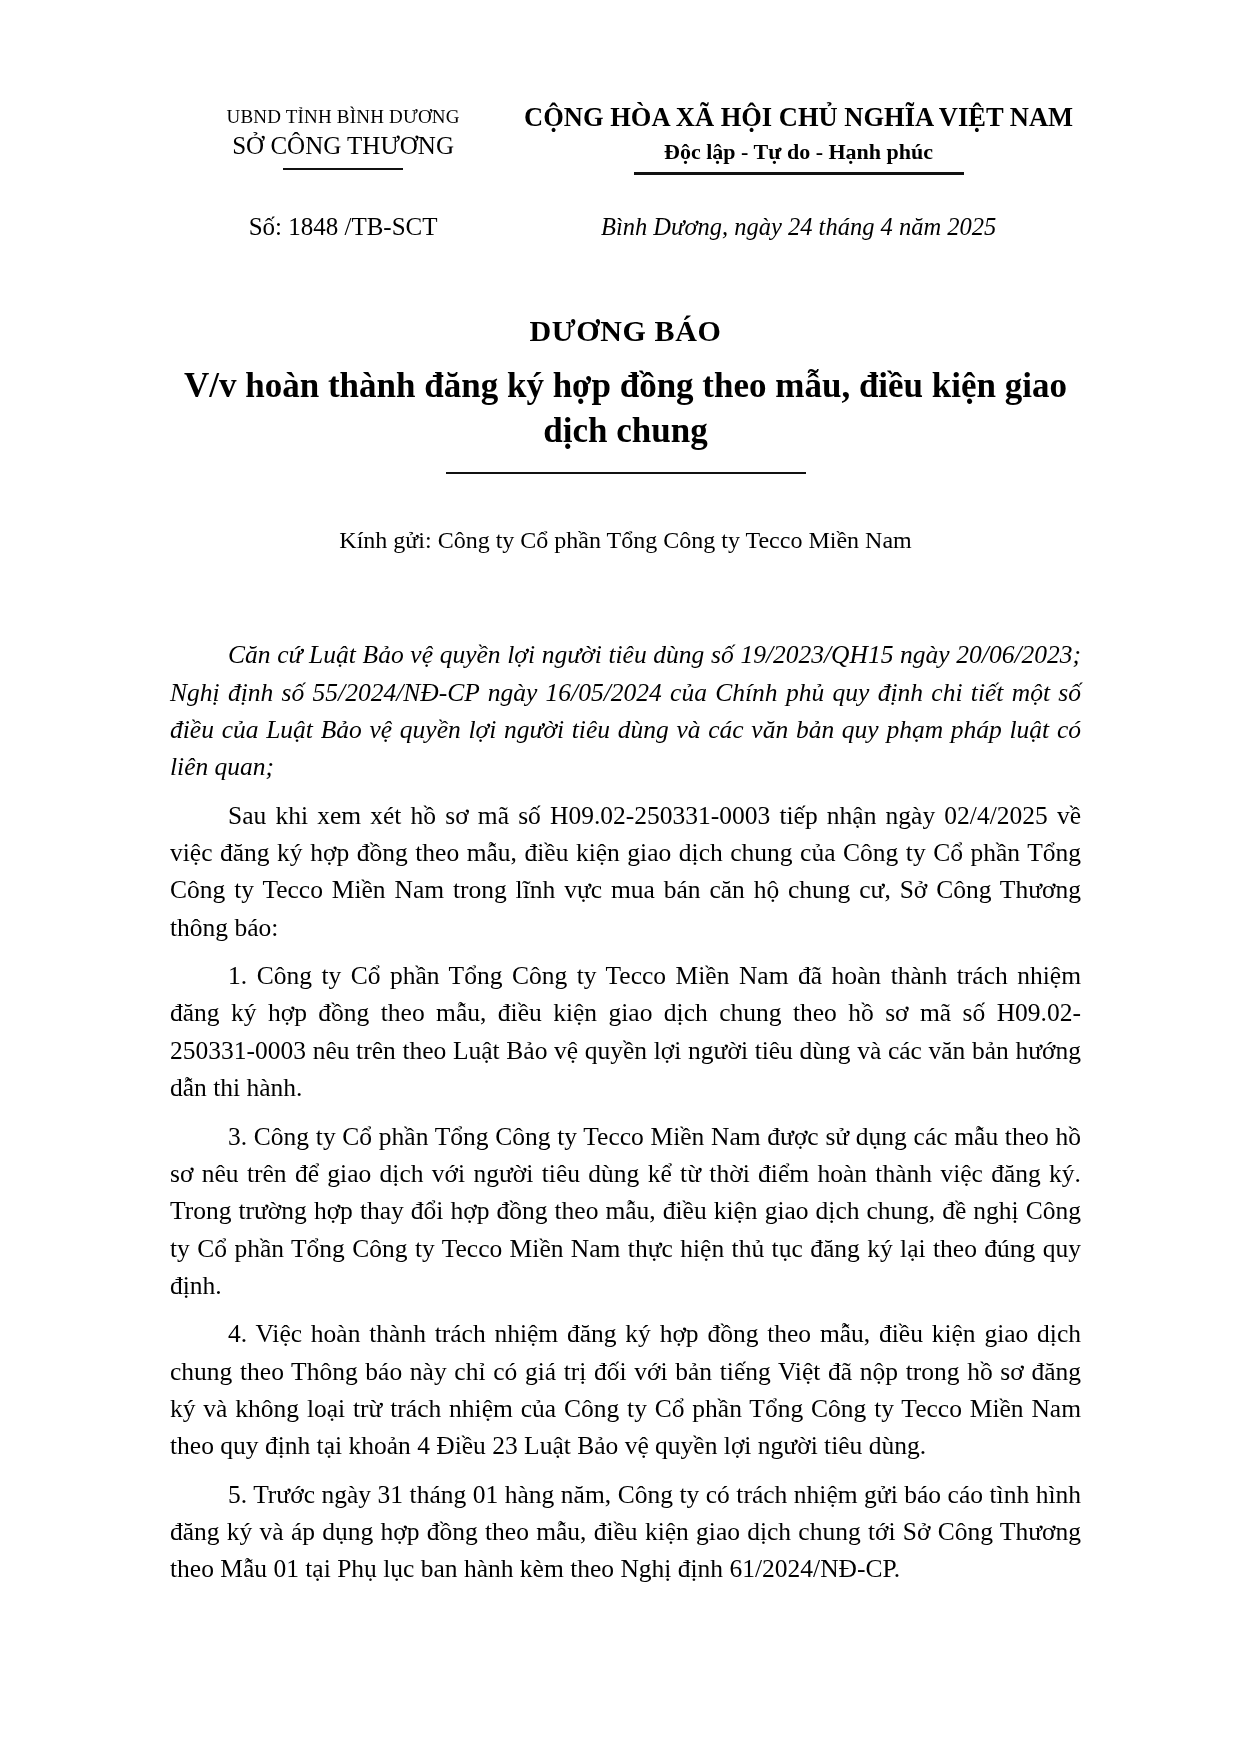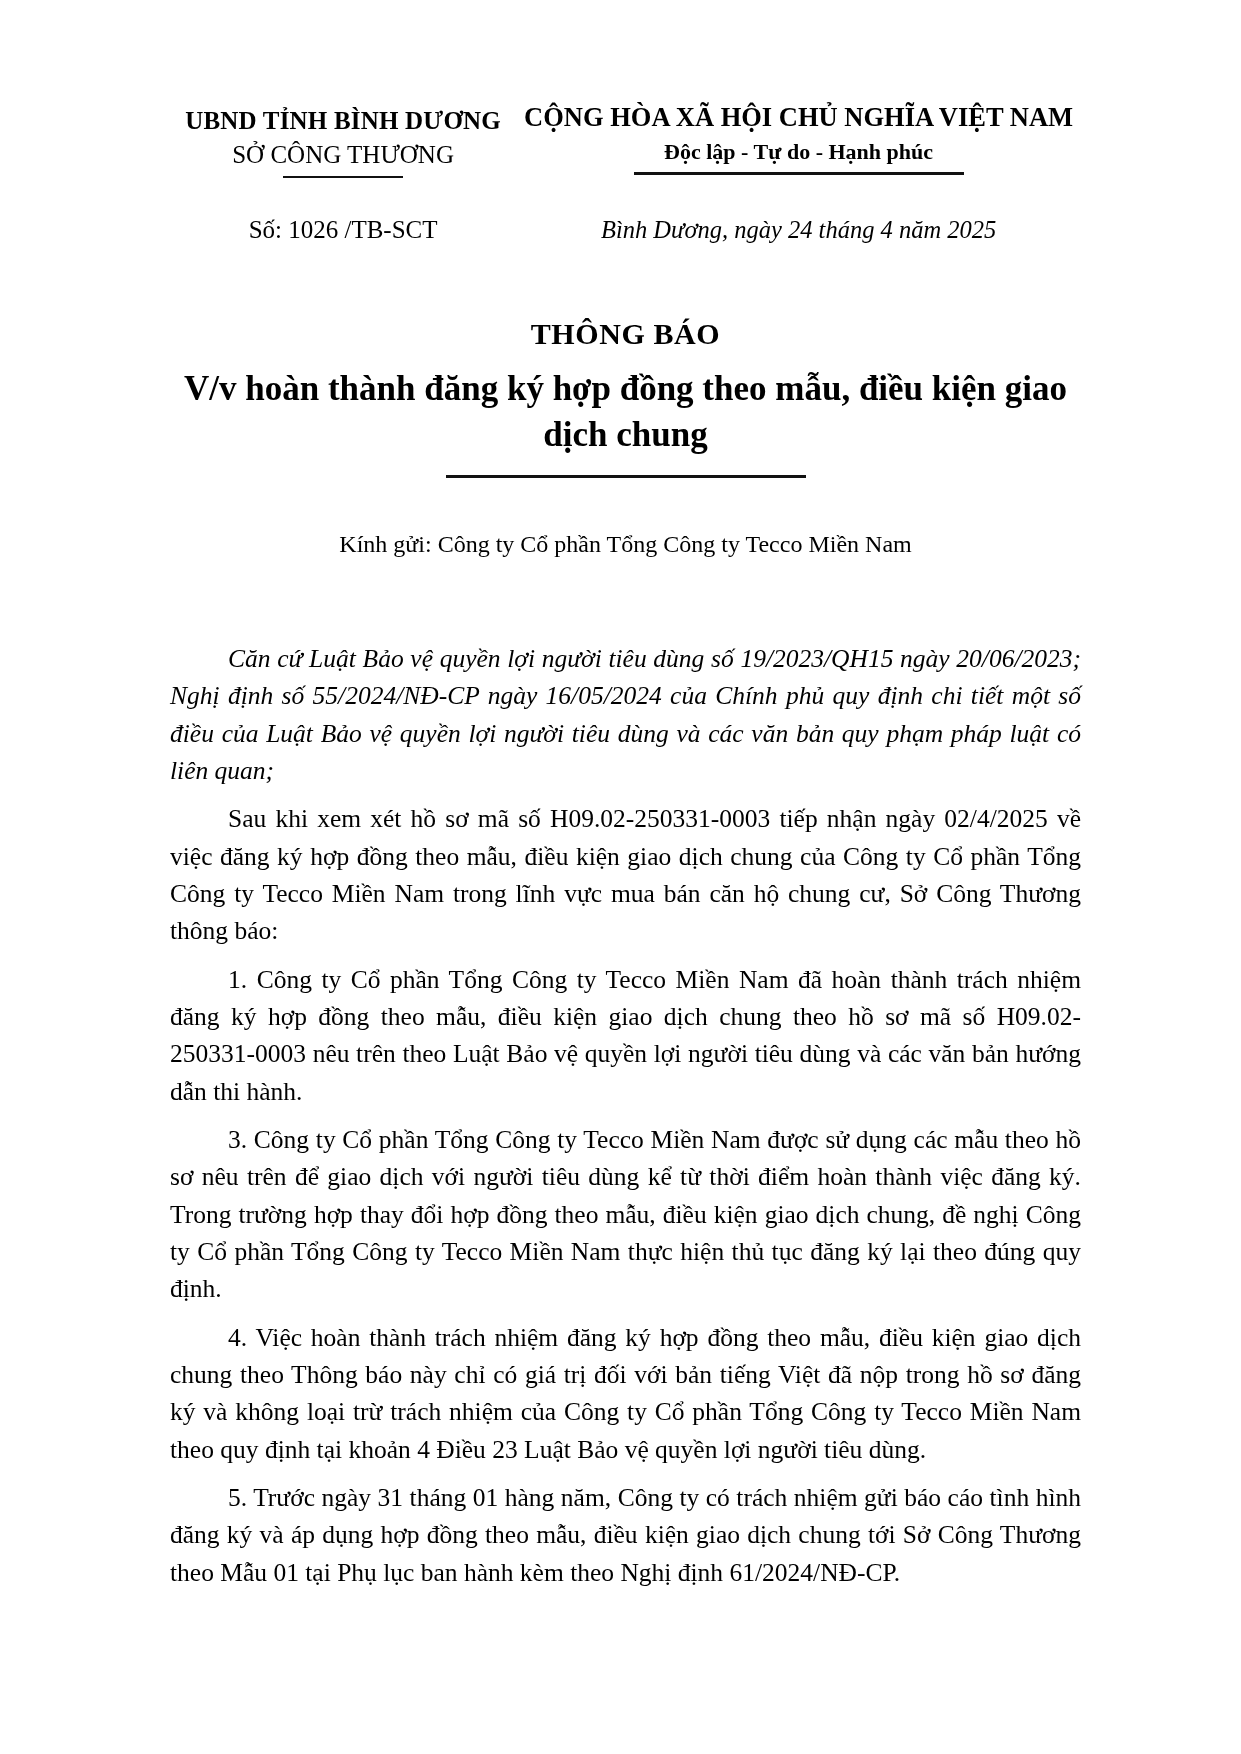--- a/index.html
+++ b/index.html
@@ -34,22 +34,22 @@
     width: 38%;
     text-align: center;
     padding-top: 8px;
   }
   .header-right {
     width: 62%;
     text-align: center;
     padding-top: 4px;
   }
   .org-line1 {
-    font-size: 25px;
-    font-weight: bold;
+    font-size: 19px;
+    font-weight: normal;
     letter-spacing: .2px;
     line-height: 1.34;
     white-space: nowrap;
   }
   .org-line2 {
     font-size: 25px;
     font-weight: normal;
     line-height: 1.34;
     display: inline-block;
     position: relative;
@@ -165,26 +165,26 @@
       <div class="rule-short"></div>
     </div>
     <div class="header-right">
       <div class="nation-line1">CỘNG HÒA XÃ HỘI CHỦ NGHĨA VIỆT NAM</div>
       <div class="nation-line2">Độc lập - Tự do - Hạnh phúc</div>
       <div class="rule-mid"></div>
     </div>
   </div>
 
   <div class="meta-row">
-    <div class="meta-left">Số:  1026 /TB-SCT</div>
+    <div class="meta-left">Số:  1848 /TB-SCT</div>
     <div class="meta-right">Bình Dương, ngày  24 tháng 4 năm 2025</div>
   </div>
 
   <div class="title-block">
-    <div class="doc-type">THÔNG BÁO</div>
+    <div class="doc-type">DƯƠNG BÁO</div>
     <div class="doc-subject">V/v hoàn thành đăng ký hợp đồng theo mẫu, điều kiện giao dịch chung</div>
     <div class="rule-title"></div>
   </div>
 
   <div class="recipient">Kính gửi: Công ty Cổ phần Tổng Công ty Tecco Miền Nam</div>
 
   <div class="body-block">
     <p class="para italic">Căn cứ Luật Bảo vệ quyền lợi người tiêu dùng số 19/2023/QH15 ngày 20/06/2023; Nghị định số 55/2024/NĐ-CP ngày 16/05/2024 của Chính phủ quy định chi tiết một số điều của Luật Bảo vệ quyền lợi người tiêu dùng và các văn bản quy phạm pháp luật có liên quan;</p>
     <p class="para">Sau khi xem xét hồ sơ mã số H09.02-250331-0003 tiếp nhận ngày 02/4/2025 về việc đăng ký hợp đồng theo mẫu, điều kiện giao dịch chung của Công ty Cổ phần Tổng Công ty Tecco Miền Nam trong lĩnh vực mua bán căn hộ chung cư, Sở Công Thương thông báo:</p>
     <p class="para">1. Công ty Cổ phần Tổng Công ty Tecco Miền Nam đã hoàn thành trách nhiệm đăng ký hợp đồng theo mẫu, điều kiện giao dịch chung theo hồ sơ mã số H09.02-250331-0003 nêu trên theo Luật Bảo vệ quyền lợi người tiêu dùng và các văn bản hướng dẫn thi hành.</p>

